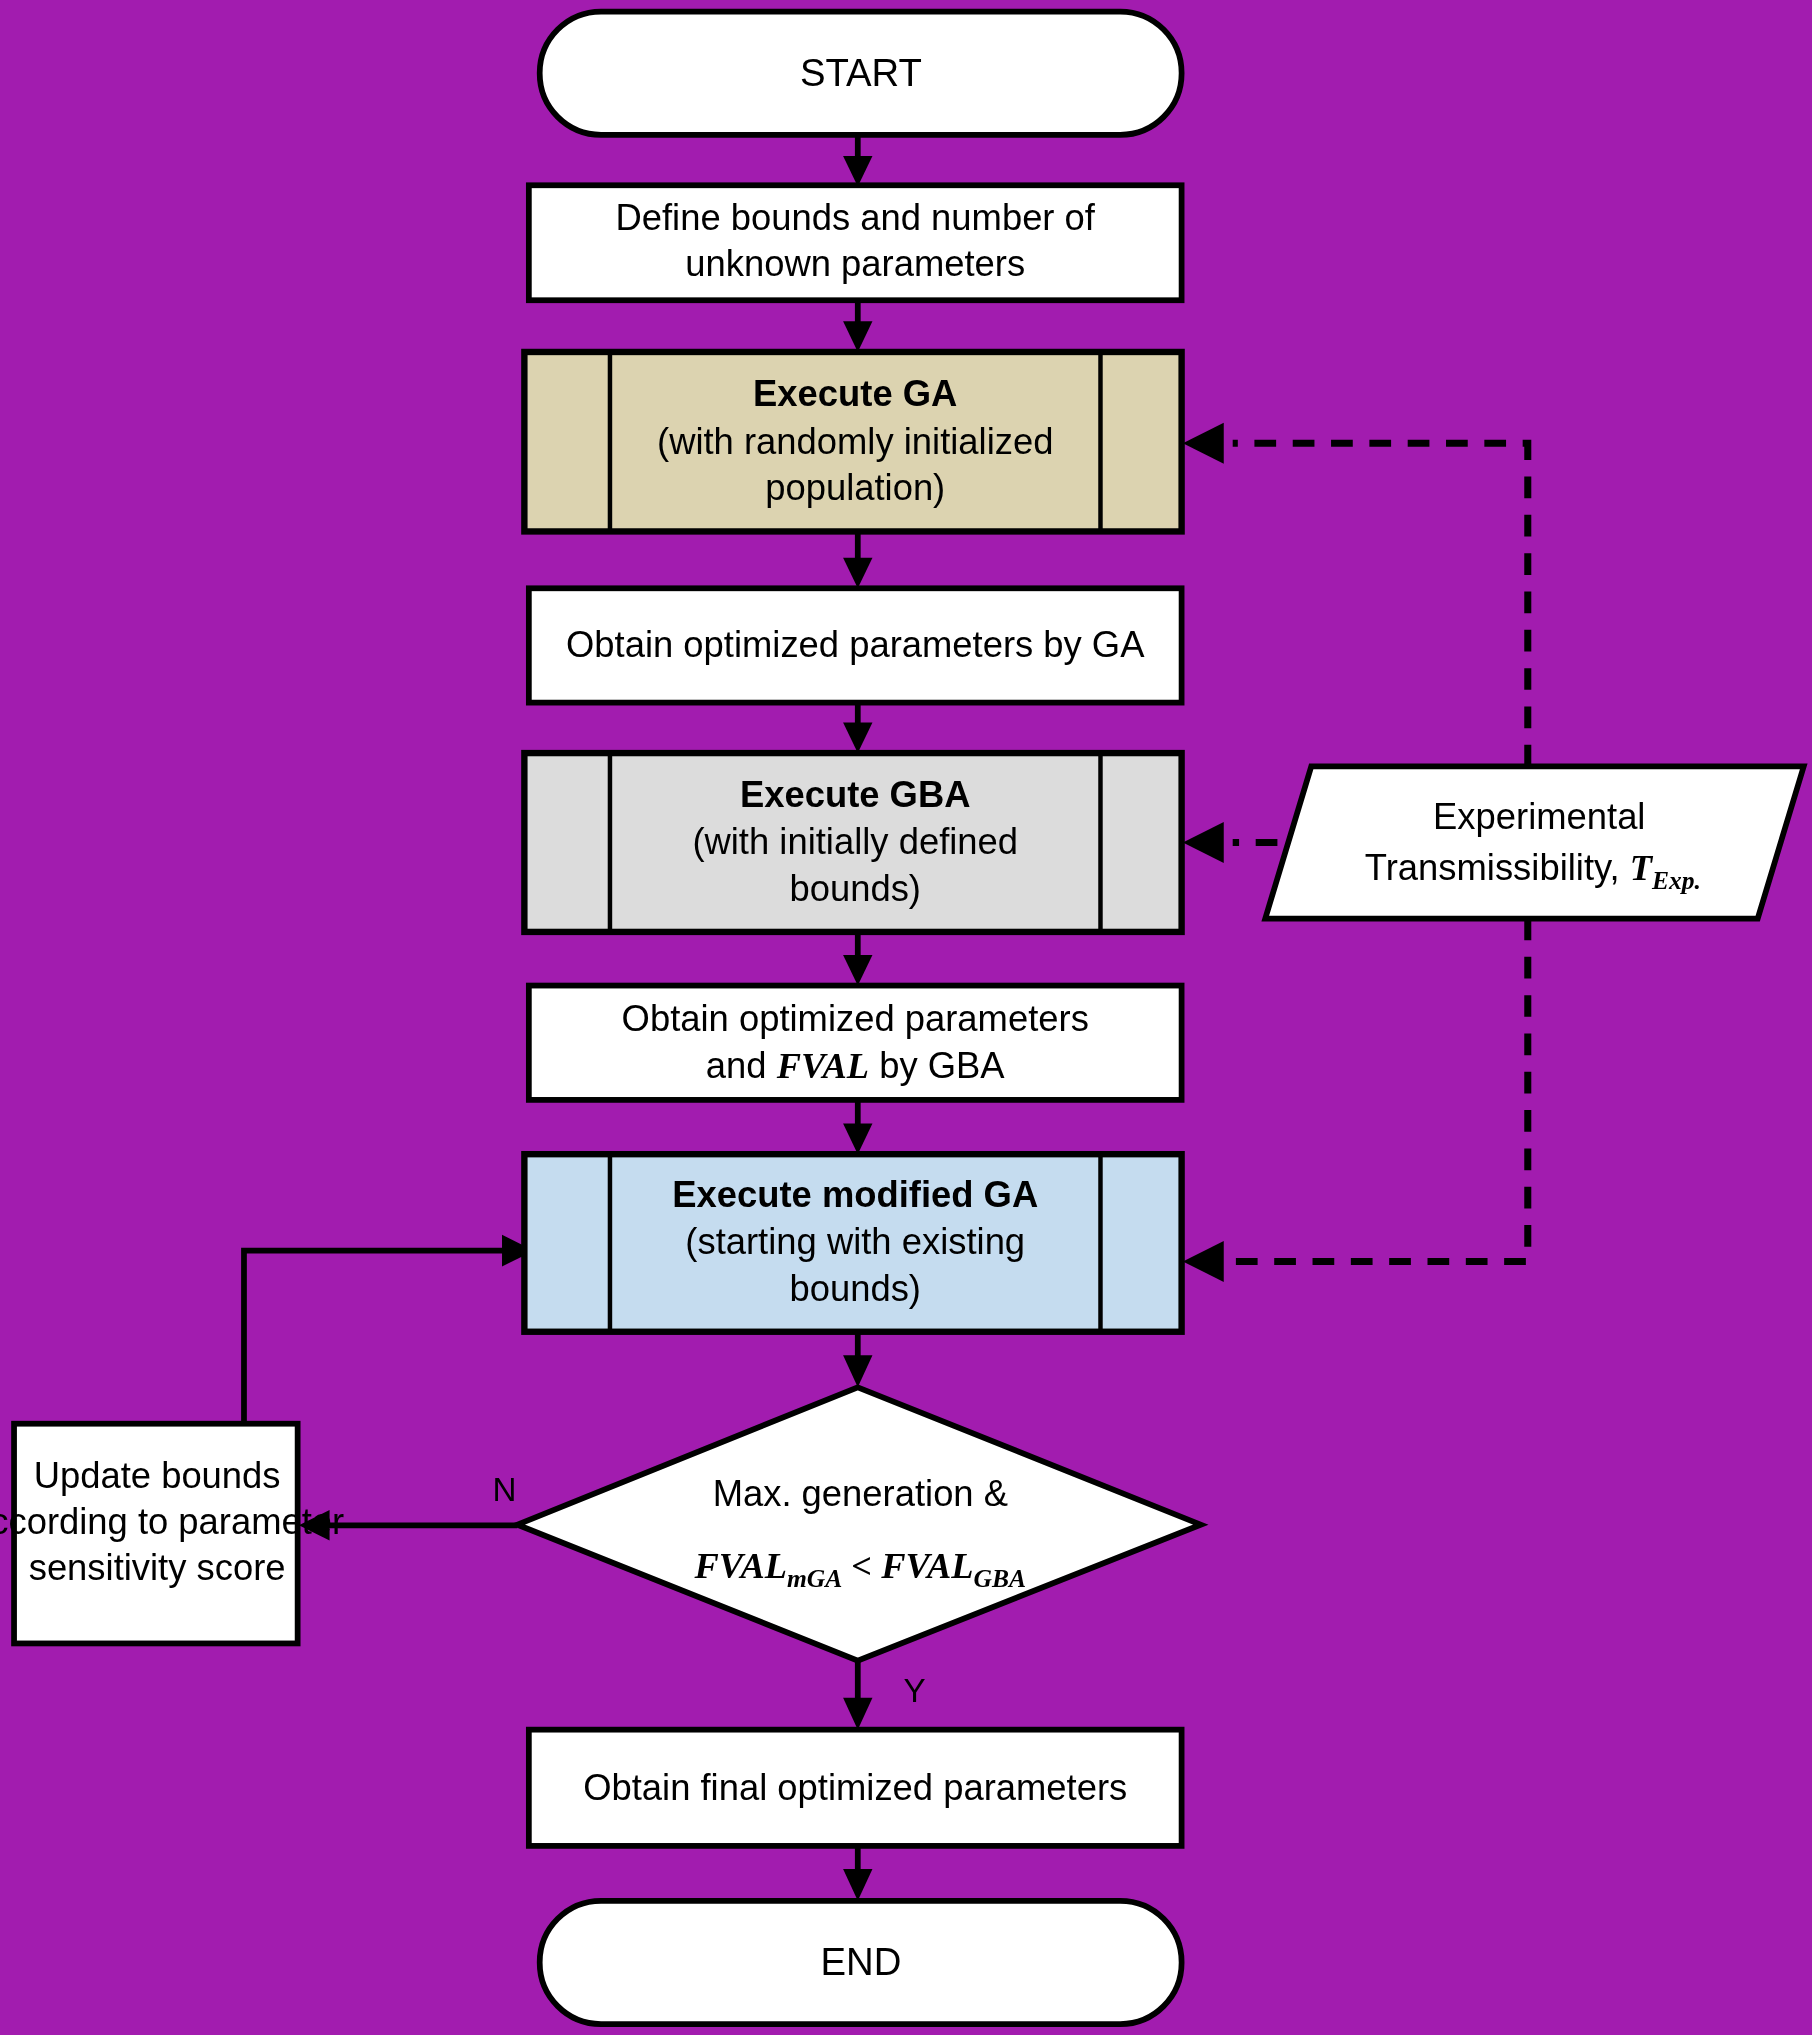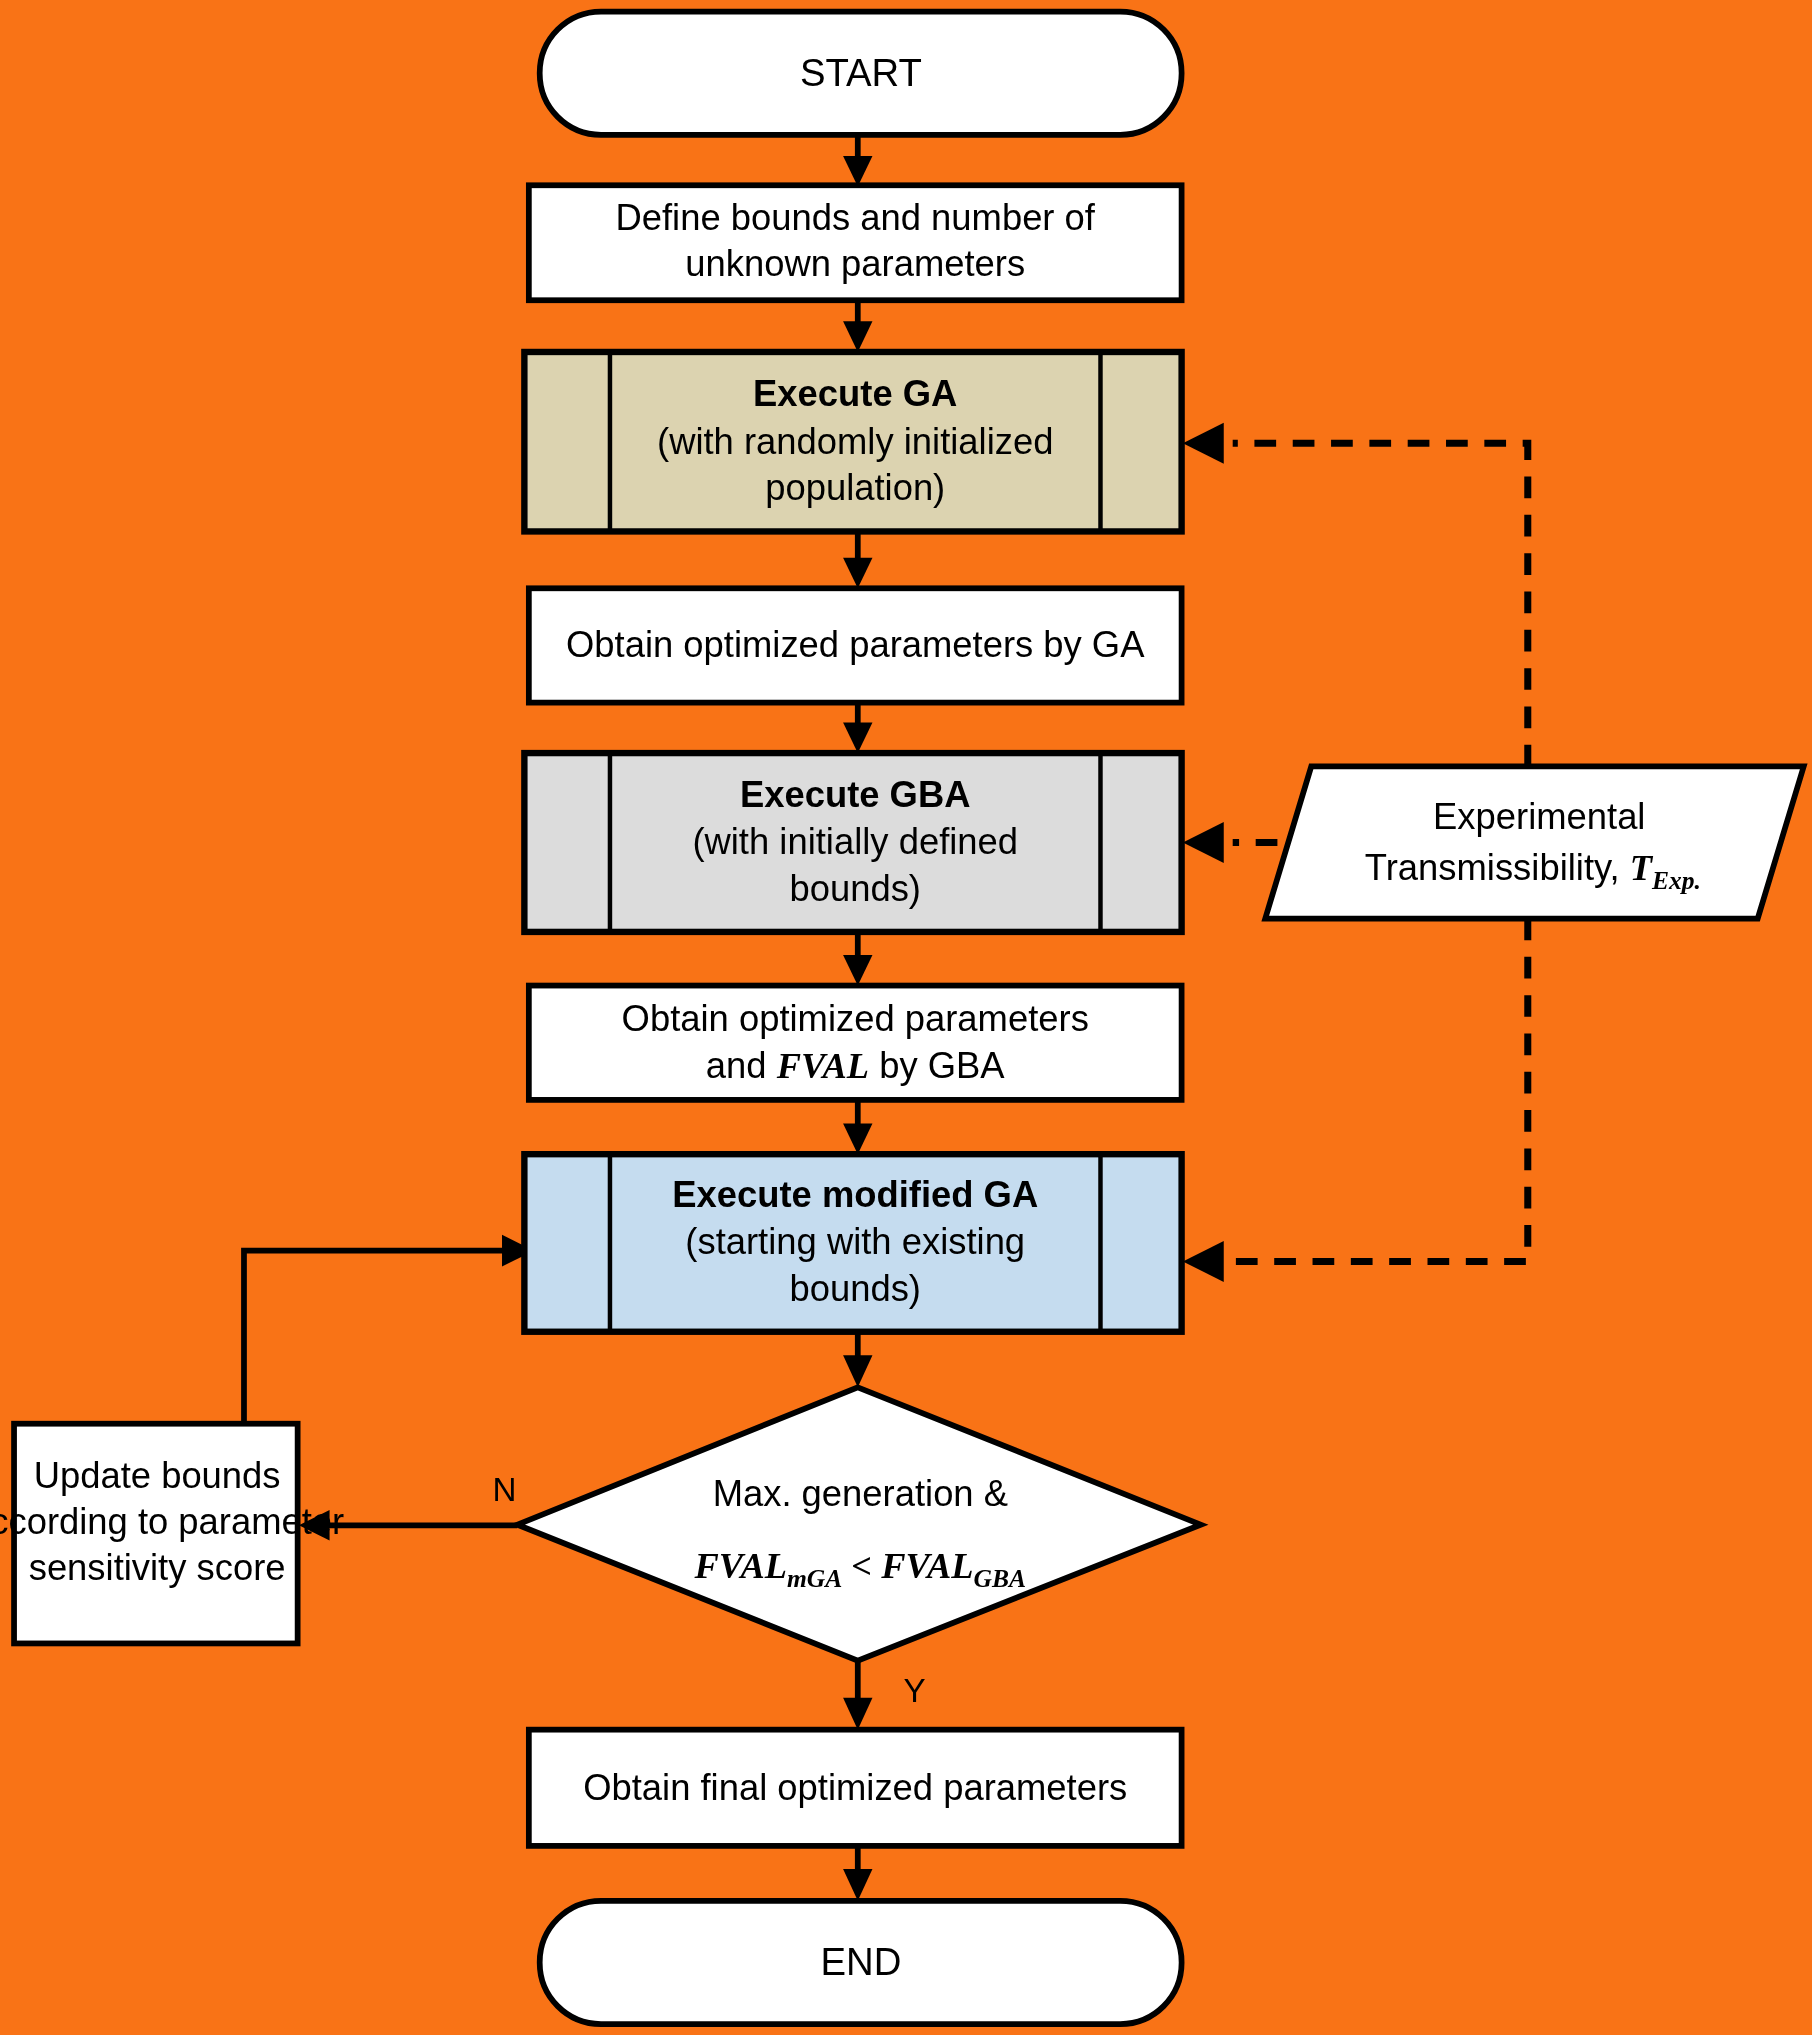--- a/index.html
+++ b/index.html
@@ -4,21 +4,21 @@
 <style>
   html, body {
     margin: 0;
     padding: 0;
     background: #ffffff;
   }
   #flowchart-root {
     position: relative;
     width: 1812px;
     height: 2035px;
-    background: #f97316;
+    background: #a21caf;
     font-family: "Liberation Sans", sans-serif;
   }
   svg#flow-svg {
     display: block;
     width: 1812px;
     height: 2035px;
   }
   .shape-stroke {
     stroke: #000000;
     stroke-width: 9;

